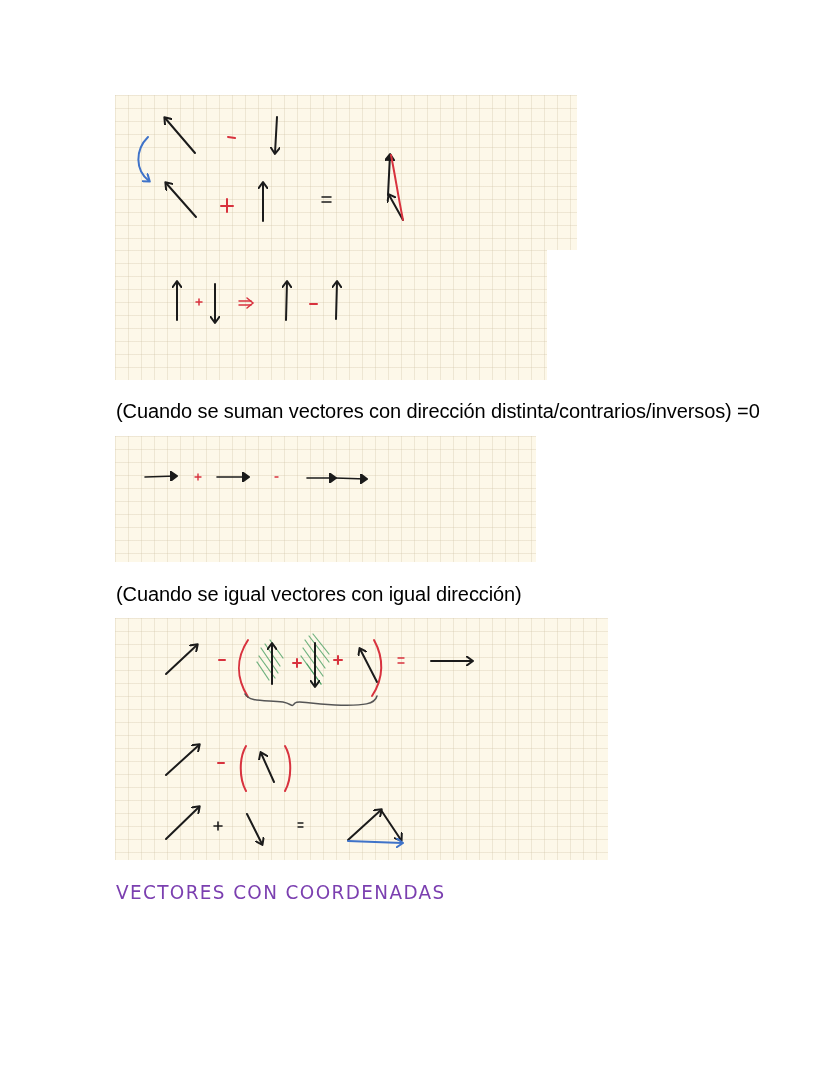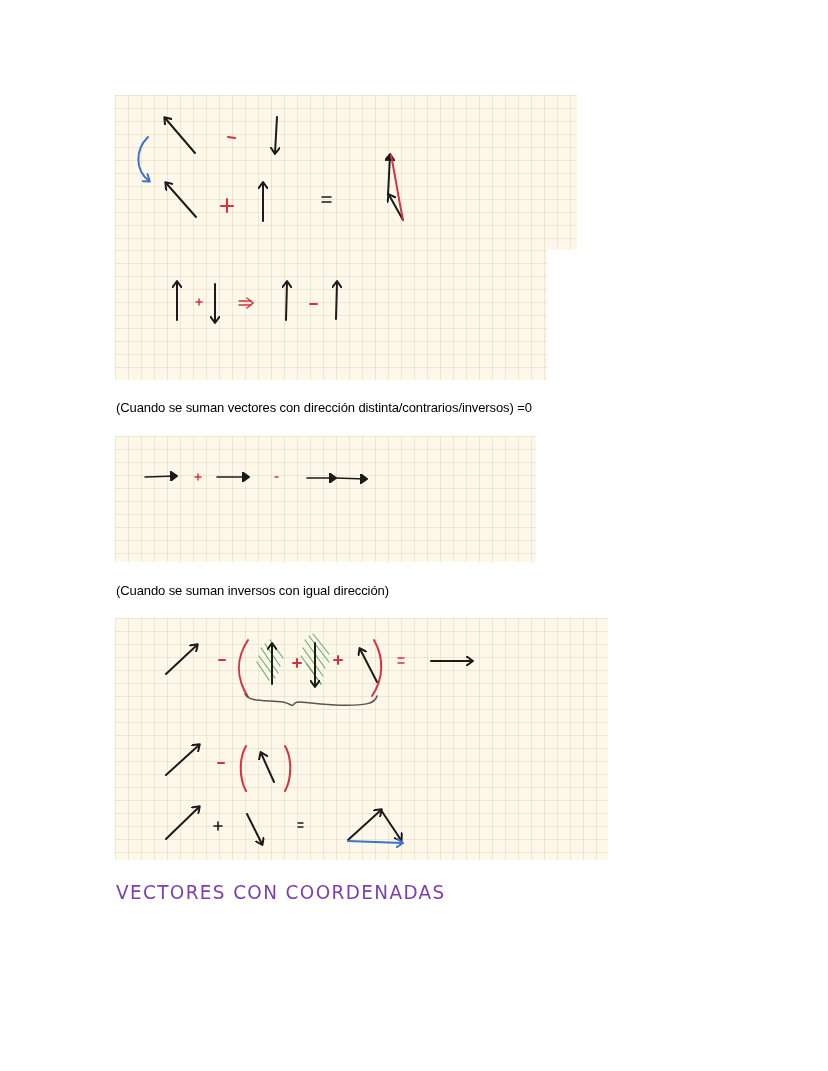--- a/index.html
+++ b/index.html
@@ -24,21 +24,21 @@
     }
     .panel svg {
       position: absolute;
       left: 0;
       top: 0;
       overflow: visible;
     }
     .caption {
       position: absolute;
       left: 116px;
-      font-size: 13px;
+      font-size: 20px;
       color: #000000;
       white-space: nowrap;
       letter-spacing: -0.1px;
     }
     .heading {
       position: absolute;
       left: 116px;
       top: 880px;
       font-family: "DejaVu Sans", sans-serif;
       font-size: 20px;
@@ -113,21 +113,21 @@
     <line class="ink" x1="30" y1="41" x2="61" y2="40" marker-end="url(#ahr)" style="stroke-width:1.6"></line>
     <line class="red" x1="80" y1="41" x2="86" y2="41" style="stroke-width:1.4"></line>
     <line class="red" x1="83" y1="38" x2="83" y2="44" style="stroke-width:1.4"></line>
     <line class="ink" x1="102" y1="41" x2="133" y2="41" marker-end="url(#ahr)" style="stroke-width:1.6"></line>
     <line class="red" x1="160" y1="41" x2="163" y2="41" style="stroke-width:1.4"></line>
     <line class="ink" x1="192" y1="42" x2="220" y2="42" marker-end="url(#ahr)" style="stroke-width:1.6"></line>
     <line class="ink" x1="220" y1="42" x2="251" y2="43" marker-end="url(#ahr)" style="stroke-width:1.6"></line>
   </svg>
 </div>
 
-<div class="caption" style="top:583px;">(Cuando se suman inversos con igual dirección)</div>
+<div class="caption" style="top:583px;">(Cuando se igual vectores con igual dirección)</div>
 
 <div class="panel" style="left:115px; top:618px; width:493px; height:242px;">
   <svg width="493" height="242">
 
     <line class="ink" x1="51" y1="56" x2="82" y2="27" marker-end="url(#ah)"></line>
     <line class="red" x1="104" y1="42" x2="110" y2="42"></line>
     <path class="red" d="M133,22 C121,40 121,60 133,79"></path>
 
     <g>
       <line class="green" x1="146" y1="30" x2="163" y2="55"></line>

